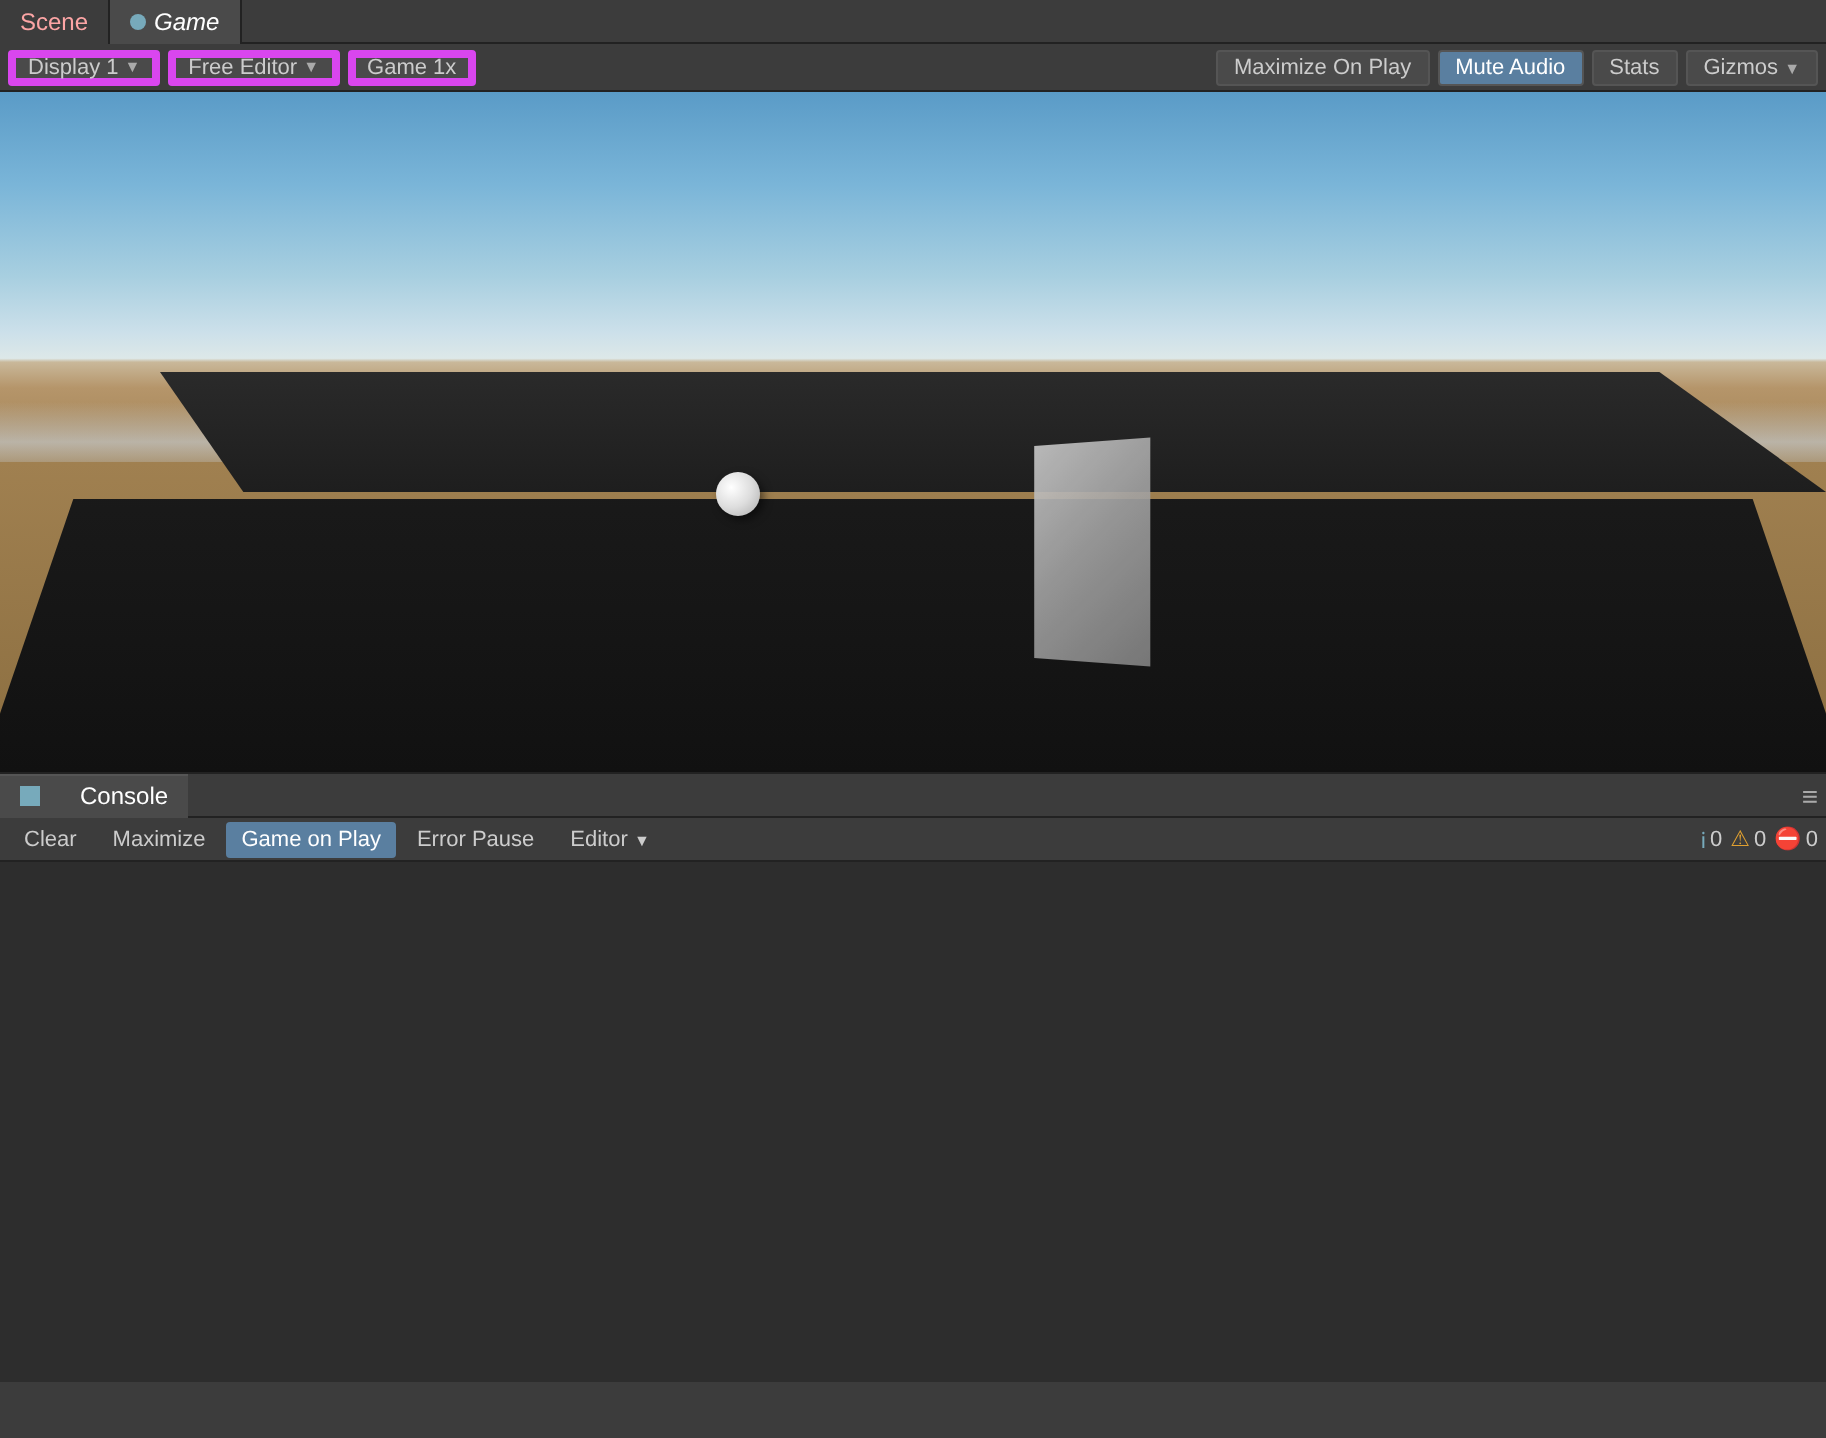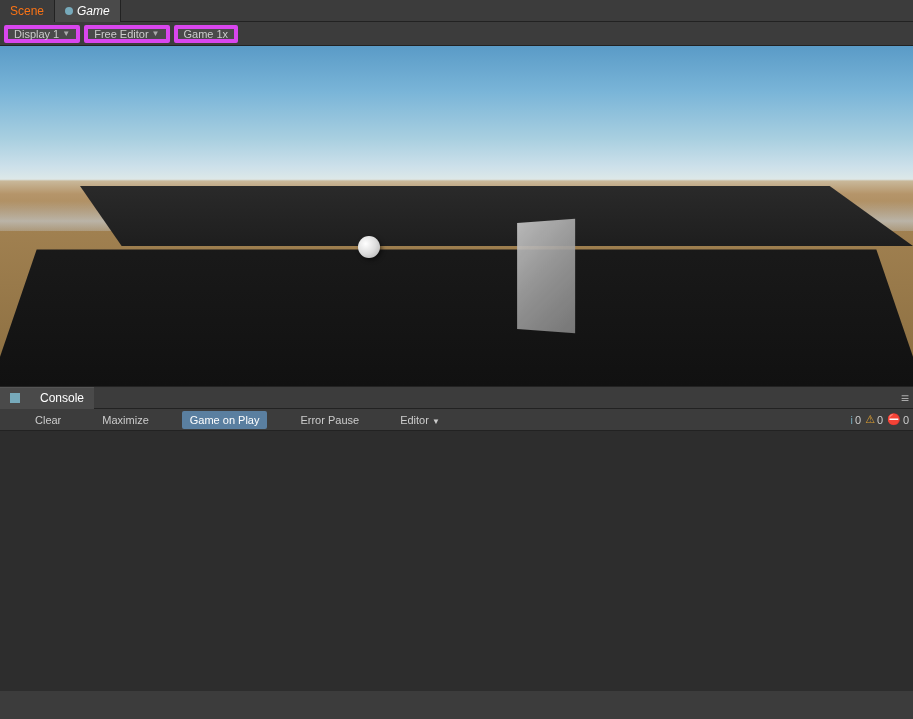--- a/index.html
+++ b/index.html
@@ -20,21 +20,21 @@
       background: #3c3c3c;
       height: 22px;
       border-bottom: 1px solid #222;
     }
     .tab {
       display: flex;
       align-items: center;
       padding: 0 10px;
       height: 22px;
       background: #3c3c3c;
-      color: #f97316;
+      color: #fca5a5;
       font-size: 12px;
       cursor: pointer;
       border-right: 1px solid #222;
       gap: 4px;
     }
     .tab.active {
       background: #4a4a4a;
       color: #fff;
       font-style: italic;
     }
@@ -235,21 +235,20 @@
 
     .console-btn {
       padding: 1px 8px;
       font-size: 11px;
       color: #ccc;
       cursor: pointer;
       background: transparent;
       border: none;
       border-radius: 2px;
       height: 18px;
-      margin-left: 23px;
     }
     .console-btn.active {
       background: #5a7fa0;
       color: #fff;
     }
 
     .console-right {
       margin-left: auto;
       display: flex;
       align-items: center;
@@ -291,20 +290,35 @@
     <span>Display 1</span>
     <span class="chevron">▼</span>
   </div>
   <div class="toolbar-item">
     <span>Free Editor</span>
     <span class="chevron">▼</span>
   </div>
   <div class="toolbar-item">
     <span>Game</span>
     <span>1x</span>
+  </div>
+  <div class="toolbar-right">
+    <div class="toolbar-btn">
+      <span>Maximize On Play</span>
+    </div>
+    <div class="toolbar-btn muted">
+      <span>Mute Audio</span>
+    </div>
+    <div class="toolbar-btn">
+      <span>Stats</span>
+    </div>
+    <div class="toolbar-btn">
+      <span>Gizmos</span>
+      <span class="chevron">▼</span>
+    </div>
   </div>
 </div>
 
 <div class="scene-canvas">
 
   <div class="horizon"></div>
 
   <div class="horizon-glow"></div>
 
   <div class="ground-plane"></div>

